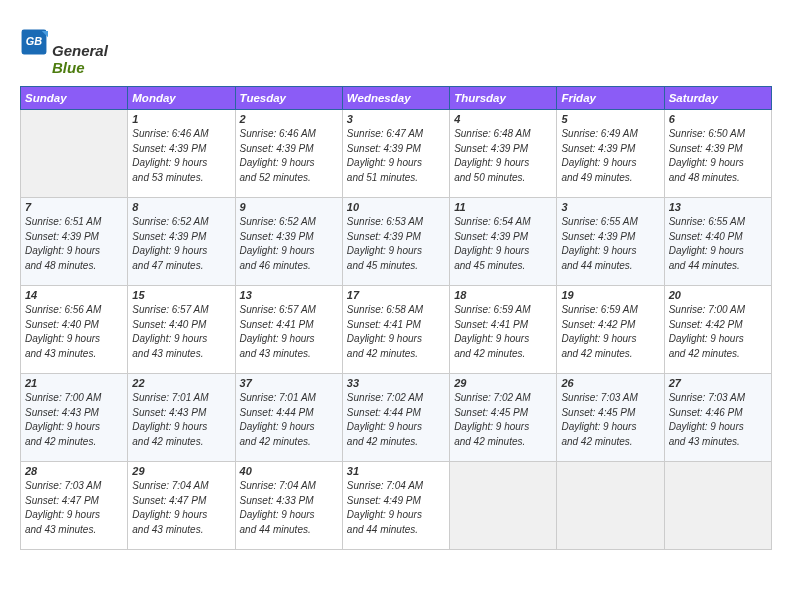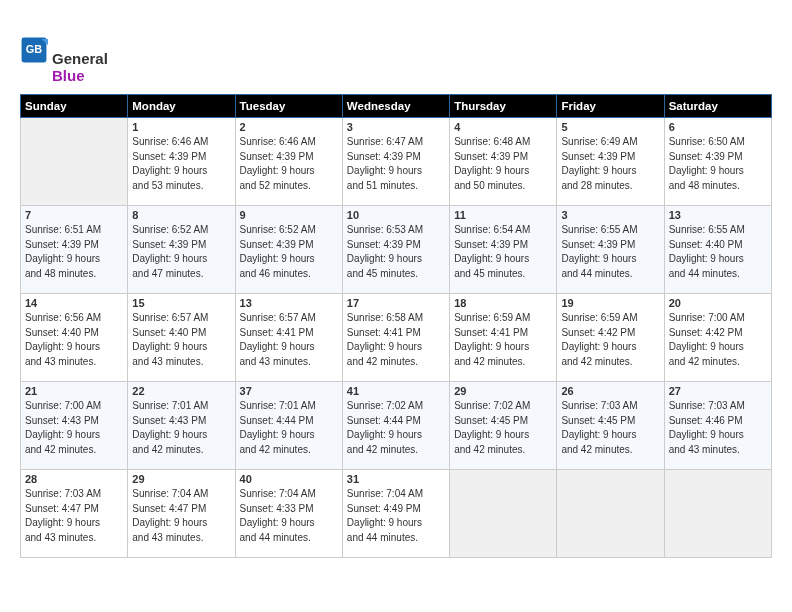--- a/index.html
+++ b/index.html
@@ -6,23 +6,24 @@
     body {
       width: 792px;
       height: 612px;
       background: #fff;
       font-family: Arial, sans-serif;
       overflow: hidden;
     }
     .page {
       width: 792px;
       height: 452px;
-      padding: 16px 20px 12px 20px;
+      padding: 8px 20px 12px 20px;
       display: flex;
       flex-direction: column;
+      font-style: italic;
     }
     .header {
       display: flex;
       justify-content: space-between;
       align-items: flex-start;
       margin-bottom: 10px;
     }
     .logo {
       display: flex;
       align-items: center;
@@ -47,21 +48,21 @@
       margin-top: 2px;
     }
     .calendar {
       flex: 1;
       border: 1px solid #ccc;
       border-collapse: collapse;
       width: 100%;
       table-layout: fixed;
     }
     .calendar th {
-      background: #000000;
+      background: #8b5cf6;
       color: #fff;
       font-size: 11.5px;
       font-weight: bold;
       padding: 5px 4px;
       text-align: left;
       border: 1px solid #2a65a0;
     }
     .calendar td {
       border: 1px solid #ccc;
       vertical-align: top;
@@ -98,21 +99,21 @@
 <div class="page">
   <div class="header">
     <div class="logo">
       <svg class="logo-icon" viewBox="0 0 36 36">
         <rect x="2" y="2" width="32" height="32" rx="3" fill="#1a6bb5"></rect>
         <text x="18" y="22" font-size="14" font-weight="bold" fill="white" text-anchor="middle" font-family="Arial">GB</text>
         <polygon points="28,4 36,4 36,12" fill="#4a9de0"></polygon>
       </svg>
       <div>
         <div style="font-size:15px;font-weight:bold;color:#333;line-height:1.1;margin-top:35px;">General</div>
-        <div style="font-size:15px;font-weight:bold;color:#a21caf;line-height:1.1;">Blue</div>
+        <div style="font-size:15px;font-weight:bold;color:#4d7c0f;line-height:1.1;">Blue</div>
       </div>
     </div>
     <div class="title-block">
       <div class="month-title"></div>
       <div class="location"></div>
     </div>
   </div>
 
   <table class="calendar">
     <thead>
@@ -140,21 +141,21 @@
           <td>
             <span class="day-num">3</span>
             <div class="cell-info"><span>Sunrise: 6:47 AM</span><br><span>Sunset: 4:39 PM</span><br><span>Daylight: 9 hours</span><br><span>and 51 minutes.</span></div>
           </td>
           <td>
             <span class="day-num">4</span>
             <div class="cell-info"><span>Sunrise: 6:48 AM</span><br><span>Sunset: 4:39 PM</span><br><span>Daylight: 9 hours</span><br><span>and 50 minutes.</span></div>
           </td>
           <td>
             <span class="day-num">5</span>
-            <div class="cell-info"><span>Sunrise: 6:49 AM</span><br><span>Sunset: 4:39 PM</span><br><span>Daylight: 9 hours</span><br><span>and 28 minutes.</span></div>
+            <div class="cell-info"><span>Sunrise: 6:49 AM</span><br><span>Sunset: 4:39 PM</span><br><span>Daylight: 9 hours</span><br><span>and 49 minutes.</span></div>
           </td>
           <td>
             <span class="day-num">6</span>
             <div class="cell-info"><span>Sunrise: 6:50 AM</span><br><span>Sunset: 4:39 PM</span><br><span>Daylight: 9 hours</span><br><span>and 48 minutes.</span></div>
           </td>
         </tr>
         <tr>
           <td>
             <span class="day-num">7</span>
             <div class="cell-info"><span>Sunrise: 6:51 AM</span><br><span>Sunset: 4:39 PM</span><br><span>Daylight: 9 hours</span><br><span>and 48 minutes.</span></div>
@@ -221,21 +222,21 @@
           </td>
           <td>
             <span class="day-num">22</span>
             <div class="cell-info"><span>Sunrise: 7:01 AM</span><br><span>Sunset: 4:43 PM</span><br><span>Daylight: 9 hours</span><br><span>and 42 minutes.</span></div>
           </td>
           <td>
             <span class="day-num">37</span>
             <div class="cell-info"><span>Sunrise: 7:01 AM</span><br><span>Sunset: 4:44 PM</span><br><span>Daylight: 9 hours</span><br><span>and 42 minutes.</span></div>
           </td>
           <td>
-            <span class="day-num">41</span>
+            <span class="day-num">33</span>
             <div class="cell-info"><span>Sunrise: 7:02 AM</span><br><span>Sunset: 4:44 PM</span><br><span>Daylight: 9 hours</span><br><span>and 42 minutes.</span></div>
           </td>
           <td>
             <span class="day-num">29</span>
             <div class="cell-info"><span>Sunrise: 7:02 AM</span><br><span>Sunset: 4:45 PM</span><br><span>Daylight: 9 hours</span><br><span>and 42 minutes.</span></div>
           </td>
           <td>
             <span class="day-num">26</span>
             <div class="cell-info"><span>Sunrise: 7:03 AM</span><br><span>Sunset: 4:45 PM</span><br><span>Daylight: 9 hours</span><br><span>and 42 minutes.</span></div>
           </td>

